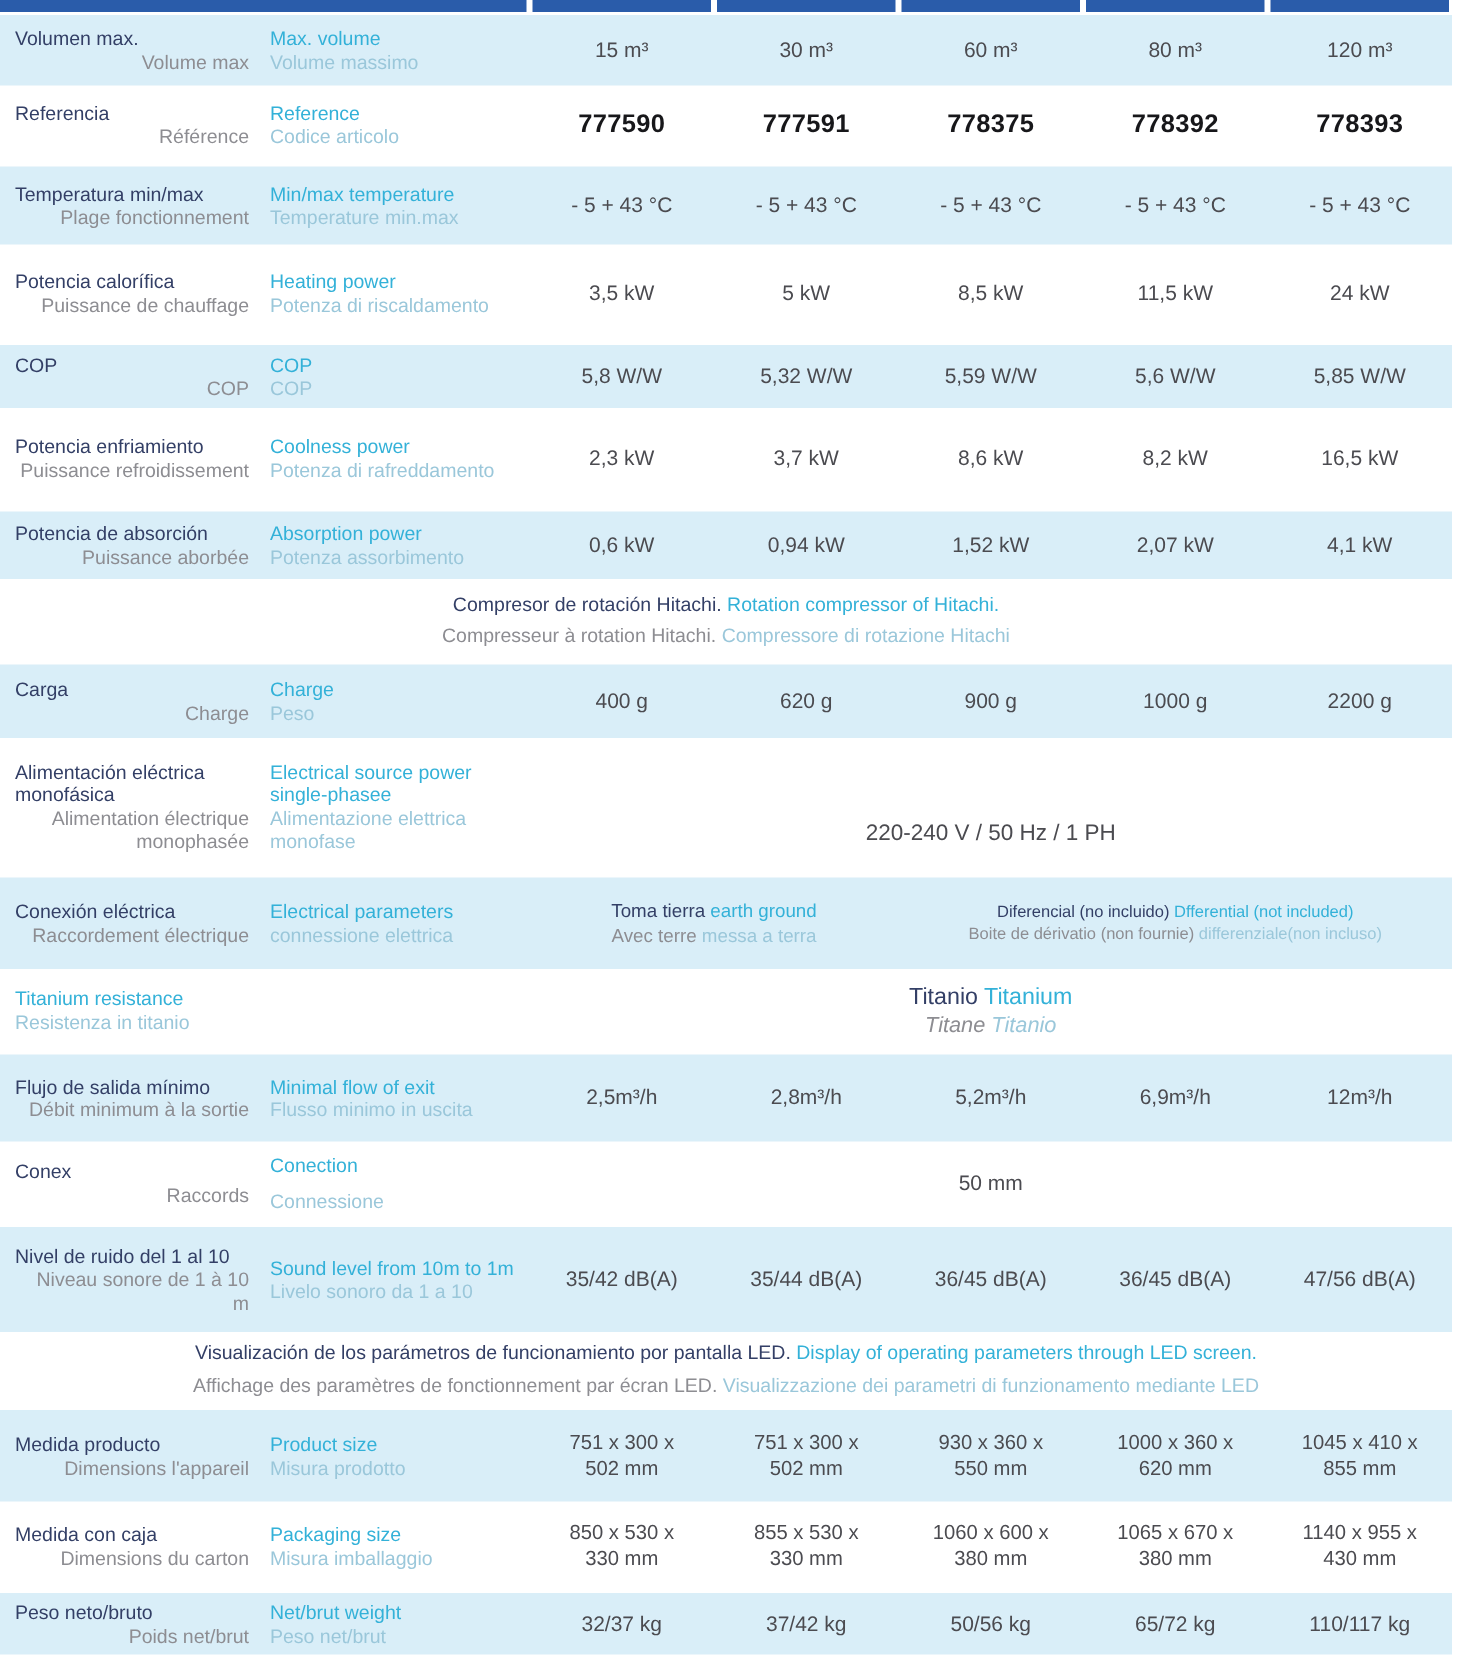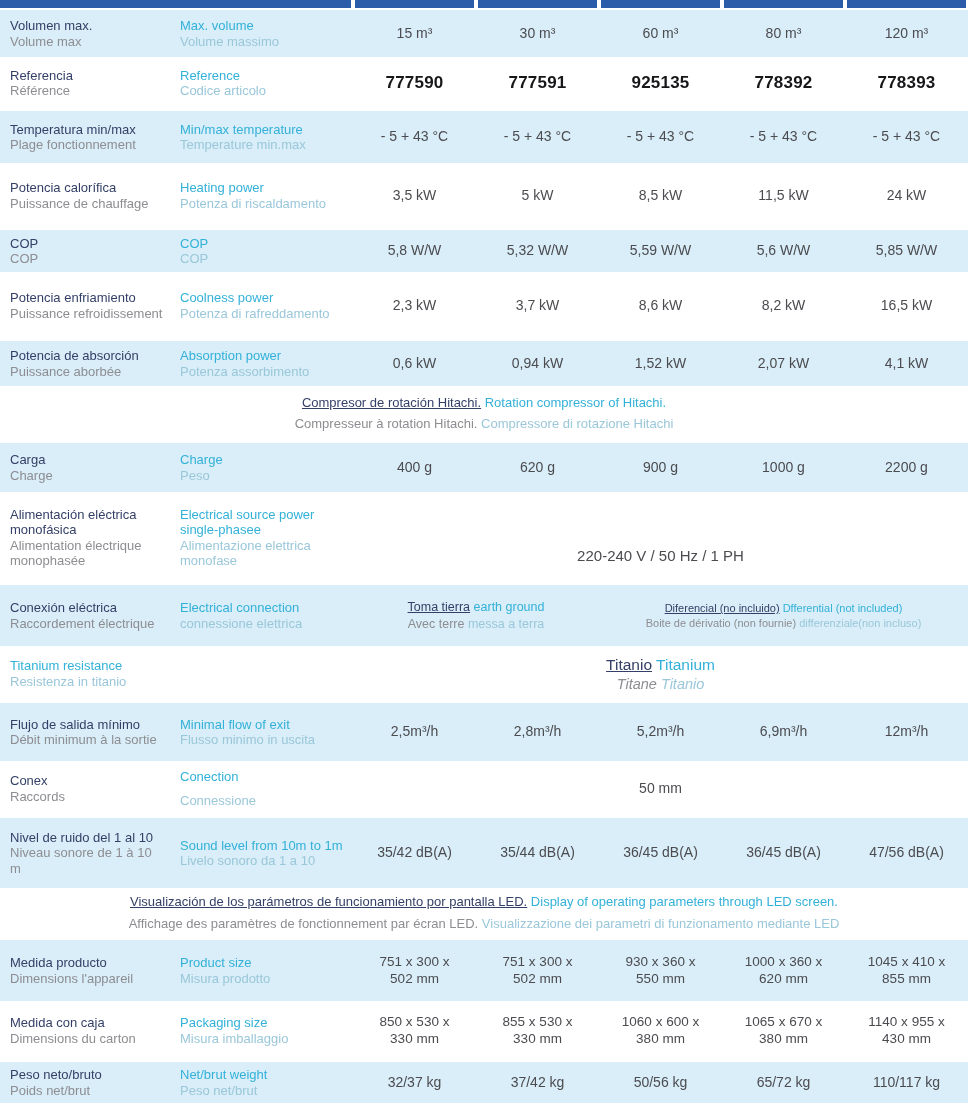--- a/index.html
+++ b/index.html
@@ -11,33 +11,33 @@
   .table{width:968px;padding-bottom:7px;}
   .topbar{display:grid;grid-template-columns:353px repeat(5,1fr);height:8px;}
   .topbar .seg{background:var(--bar-blue);margin:0 2px;}
   .topbar .seg:first-child{margin-left:0;}
   .row{display:grid;grid-template-columns:170px 183px repeat(5,1fr);align-items:center;}
   .row.blue{background:var(--row-blue);margin-top:2px;}
   .c{min-width:0;}
   .lab1{padding-left:10px;padding-right:4px;}
   .lab2{padding-left:10px;padding-right:6px;}
   .es{color:var(--navy);font-size:13px;font-weight:500;line-height:1.18;}
-  .fr{color:var(--gray);font-size:13px;line-height:1.18;}
+  .fr{color:var(--gray);font-size:13px;line-height:1.18;text-align:right;}
   .en{color:var(--cyan);font-size:13px;font-weight:500;line-height:1.18;}
   .it{color:var(--light-cyan);font-size:13px;line-height:1.18;}
   .v{text-align:center;color:var(--value-gray);font-size:14px;white-space:pre-line;line-height:1.25;}
   .row.ref .v{font-size:17px;font-weight:700;color:var(--ref-black);letter-spacing:.2px;}
   .row .v.dim{font-size:13.5px;}
   .span5{grid-column:3/8;text-align:center;}
   .span2{grid-column:3/5;text-align:center;}
   .span3{grid-column:5/8;text-align:center;}
   .bigval{color:var(--value-gray);font-size:15px;margin-top:36px;}
   .note{display:flex;flex-direction:column;justify-content:center;text-align:center;gap:5px;}
   .nline{font-size:13px;line-height:1.25;}
-  .n-es{color:var(--navy);text-decoration:underline;}
+  .n-es{color:var(--navy);}
   .n-en{color:var(--cyan);}
   .n-fr{color:var(--gray);}
   .n-it{color:var(--light-cyan);}
   .tt1{font-size:15.5px;font-weight:500;}
   .tt2{font-size:14.5px;margin-top:2px;font-style:italic;}
   .small1 .nline{font-size:12.5px;line-height:1.3;}
   .small2 .nline{font-size:11px;line-height:1.3;}
   .row-conex .it{margin-top:8px;}
 </style>
 </head>
@@ -74,21 +74,21 @@
     <div class="c lab1">
       <div class="es">Referencia</div>
       <div class="fr">Référence</div>
     </div>
     <div class="c lab2">
       <div class="en">Reference</div>
       <div class="it">Codice articolo</div>
     </div>
     <div class="c v">777590</div>
     <div class="c v">777591</div>
-    <div class="c v">925135</div>
+    <div class="c v">778375</div>
     <div class="c v">778392</div>
     <div class="c v">778393</div>
   </div>
 
   <div class="row blue" style="min-height:52px">
     <div class="c lab1">
       <div class="es">Temperatura min/max</div>
       <div class="fr">Plage fonctionnement</div>
     </div>
     <div class="c lab2">
@@ -204,21 +204,21 @@
     </div>
     <div class="c span5 bigval">220-240 V / 50 Hz / 1 PH</div>
   </div>
 
   <div class="row blue" style="min-height:61px">
     <div class="c lab1">
       <div class="es">Conexión eléctrica</div>
       <div class="fr">Raccordement électrique</div>
     </div>
     <div class="c lab2">
-      <div class="en">Electrical connection</div>
+      <div class="en">Electrical parameters</div>
       <div class="it">connessione elettrica</div>
     </div>
     <div class="c span2 small1">
       <div class="nline">
         <span class="n-es">Toma tierra</span>
         <span class="n-en">earth ground</span>
       </div>
       <div class="nline">
         <span class="n-fr">Avec terre</span>
         <span class="n-it">messa a terra</span>

